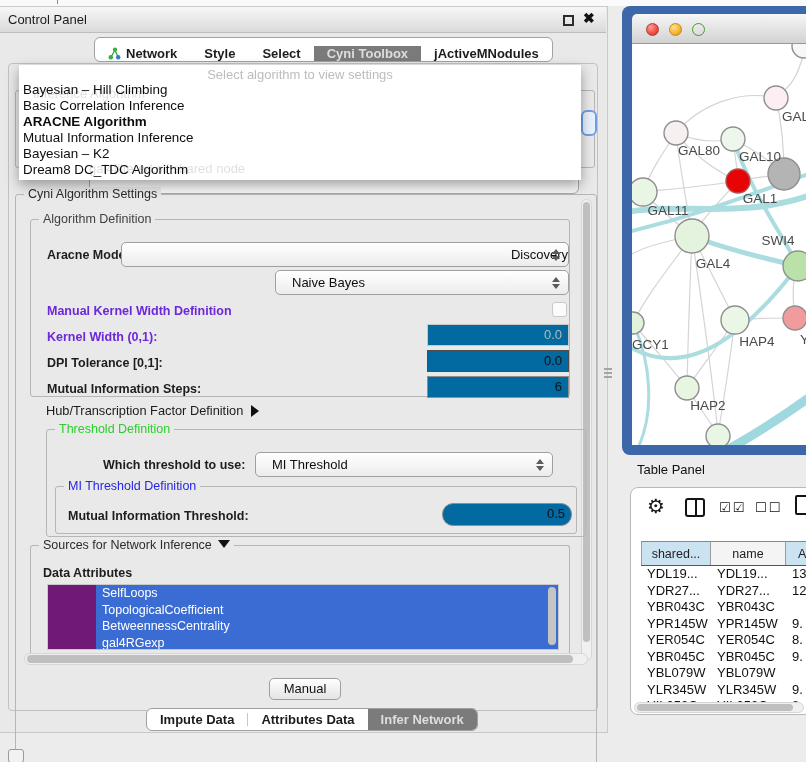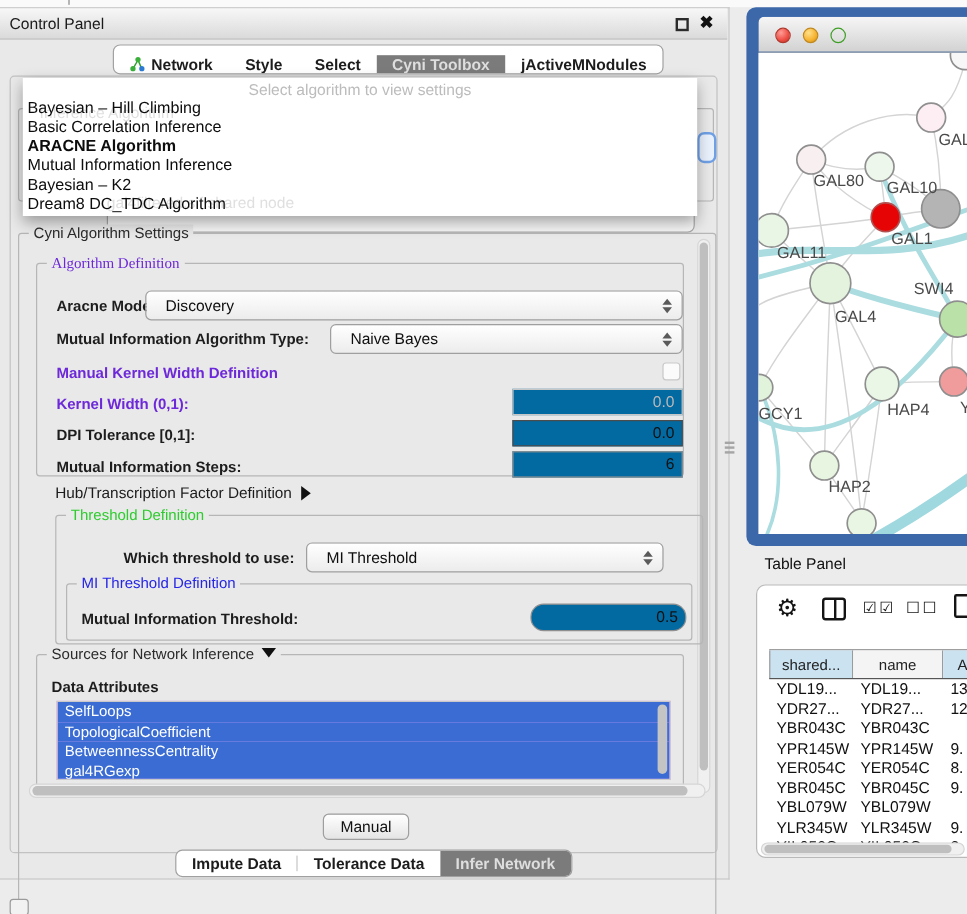--- a/index.html
+++ b/index.html
@@ -46,21 +46,21 @@
   .tri-u{width:0;height:0;border-left:4px solid transparent;border-right:4px solid transparent;border-bottom:5px solid #5a5a5a;}
   .tri-d{width:0;height:0;border-left:4px solid transparent;border-right:4px solid transparent;border-top:5px solid #5a5a5a;}
   .tri-r{display:inline-block;width:0;height:0;border-top:6px solid transparent;border-bottom:6px solid transparent;border-left:8px solid #111;vertical-align:-2px;margin-left:8px;}
   .tri-dn{display:inline-block;width:0;height:0;border-left:6px solid transparent;border-right:6px solid transparent;border-top:8px solid #111;vertical-align:1px;margin-left:6px;}
   .chk{position:absolute;width:15px;height:15px;border:1px solid #c9c9c9;border-radius:3px;background:#fbfbfb;}
   
   .sbtrack-v{position:absolute;background:#f0f0f0;border:1px solid #d6d6d6;border-radius:6px;}
   .sbthumb{position:absolute;background:#bfbfbf;border-radius:5px;}
   .sbtrack-h{position:absolute;background:#f0f0f0;border:1px solid #d6d6d6;border-radius:6px;}
   
-  #attrlist{left:16px;top:38px;width:512px;height:66px;background:#f0abfc;border:1px solid #c9c9c9;overflow:hidden;}
+  #attrlist{left:16px;top:38px;width:512px;height:66px;background:#701a75;border:1px solid #c9c9c9;overflow:hidden;padding-left:48px;}
   .litem{height:16.5px;line-height:16.5px;padding-left:6px;font-size:12.5px;background:#3a6cd4;color:#fff;white-space:nowrap;}
   
   #apply{left:260px;top:614px;width:72px;height:22px;background:linear-gradient(#ffffff,#e4e4e4);border:1px solid #9e9e9e;border-radius:5px;text-align:center;font-size:13px;line-height:20px;color:#111;}
   #btabs{left:146px;top:701px;height:23px;display:flex;background:#fff;border:1px solid #a0a0a0;border-radius:6px;overflow:hidden;}
   
   #netframe{left:622px;top:6px;width:190px;height:449px;background:#3c68a9;border-radius:8px 0 0 8px;}
   #nettitle{left:10px;top:8px;width:180px;height:30px;background:linear-gradient(#f6f6f6,#d2d2d2);border-bottom:1px solid #999;border-radius:5px 0 0 0;}
   .light{position:absolute;top:9px;width:13px;height:13px;border-radius:50%;}
   #netcanvas{left:10px;top:38px;width:180px;height:401px;background:#fff;overflow:hidden;}
   
@@ -146,32 +146,31 @@
       </div>
 
       <div class="gbox" id="cyni">
         <div class="gtitle">Cyni Algorithm Settings</div>
 
         <div class="sbtrack-v" style="right:4px;top:4px;width:11px;height:462px;">
           <div class="sbthumb" style="left:1px;top:2px;width:7px;height:440px;"></div>
         </div>
 
         <div class="gbox" style="left:14px;top:24px;width:540px;height:178px;">
-          <div class="gtitle" style="color:#6d28d9;font-family:Liberation Serif, serif;">Algorithm Definition</div>
+          <div class="gtitle" style="color:#404040;">Algorithm Definition</div>
 
           <div class="lbl" style="left:16px;top:28px;">Aracne Mode:</div>
-          <div class="combo" style="left:90px;top:22px;width:448px;height:25px;">
+          <div class="combo" style="left:90px;top:22px;width:448px;height:25px;text-align:right;">
             <span>Discovery</span>
             <span class="arrs">
                 <span class="tri-u"></span>
                 <span class="tri-d"></span>
               </span>
           </div>
 
-          <div class="lbl" style="left:16px;top:56px;">Mutual Information Algorithm Type:</div>
           <div class="combo" style="left:244px;top:50px;width:294px;height:25px;">
             <span>Naive Bayes</span>
             <span class="arrs">
                 <span class="tri-u"></span>
                 <span class="tri-d"></span>
               </span>
           </div>
 
           <div class="lbl dis" style="left:16px;top:84px;">Manual Kernel Width Definition</div>
           <div class="chk" style="left:521px;top:82px;"></div>
@@ -226,21 +225,21 @@
 
       <div class="abs" id="apply">Manual</div>
     </div>
 
     <div class="abs" id="btabs">
       <div class="tab">
           <span>Impute Data</span>
         </div>
       <div class="tabsep"></div>
       <div class="tab">
-          <span>Tolerance Data</span>
+          <span>Attributes Data</span>
         </div>
       <div class="tab sel">
           <span>Infer Network</span>
         </div>
     </div>
   </div>
 
   <div class="abs" id="split">
       <div></div>
       <div></div>

